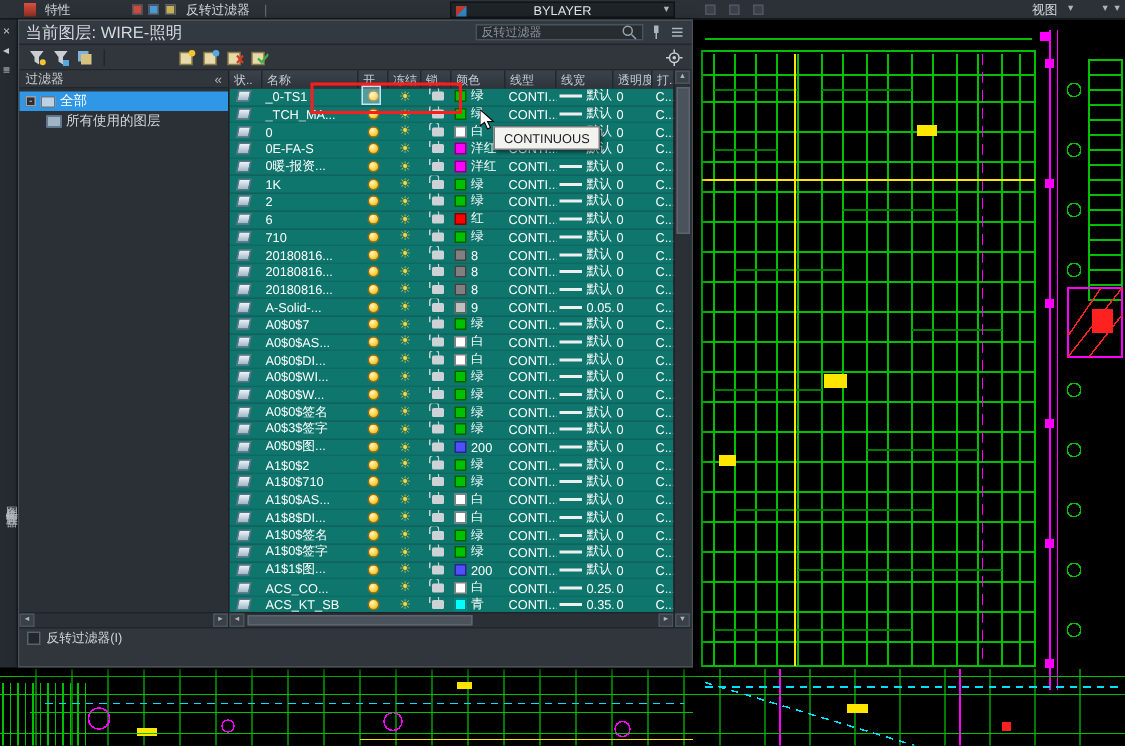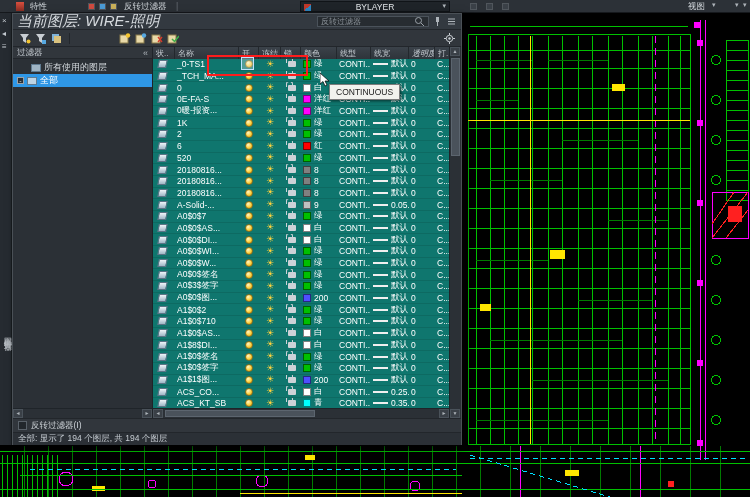--- a/index.html
+++ b/index.html
@@ -17,21 +17,21 @@
   .minisq{position:absolute;top:3px;width:7px;height:7px;border:1px solid #50565c;}
 
   
   .side-strip{position:absolute;left:0;top:13px;width:12px;height:432px;background:#262b31;border-right:1px solid #191d21;z-index:6;color:#c2c8ce;}
   .side-strip .sic{position:absolute;left:2px;font-size:8px;line-height:8px;}
   .vtitle{position:absolute;left:0;top:318px;width:12px;writing-mode:vertical-rl;text-orientation:upright;font-size:8px;color:#b6bcc2;letter-spacing:1px;}
 
   
   .palette{position:absolute;left:12px;top:13px;width:450px;height:432px;background:#2f343a;border:1px solid #4a5056;z-index:6;box-shadow:3px 3px 8px rgba(0,0,0,.65);}
   .p-title{position:absolute;left:0;top:0;right:0;height:16px;background:#333940;border-bottom:1px solid #22262b;display:flex;align-items:center;padding:0 4px;}
-  .p-title-text{font-size:15px;color:#d6dade;white-space:nowrap;font-style:italic;}
+  .p-title-text{font-size:11px;color:#d6dade;white-space:nowrap;}
   .search{margin-left:auto;width:112px;height:11px;background:#272c31;border:1px solid #4a525a;display:flex;align-items:center;padding:0 3px;}
   .search .ph{font-size:8px;color:#8d949b;flex:1;white-space:nowrap;overflow:hidden;}
   .tico{width:11px;height:11px;margin-left:3px;flex:none;}
   .p-toolbar{position:absolute;left:0;top:16px;right:0;height:17px;background:#31363c;border-bottom:1px solid #22262b;display:flex;align-items:center;padding:0 5px;gap:3px;}
   .tbico{width:13px;height:13px;flex:none;}
   .tb-div{width:1px;height:11px;background:#22262b;margin:0 3px;}
   .gap60{margin-left:42px;}
   .mlauto{margin-left:auto;}
 
   .p-body{position:absolute;left:0;top:33px;right:0;bottom:26px;background:#272c31;}
@@ -245,49 +245,49 @@
       </svg>
     </div>
 
     <div class="p-body">
       <div class="filter-panel">
         <div class="filter-header">
           <span>过滤器</span>
           <span class="col">«</span>
         </div>
         <div class="tree">
-          <div class="tree-item indent">
-            <span class="fico dim"></span>
-            <span>所有使用的图层</span>
-          </div>
           <div class="tree-item selected">
             <span class="twisty">-</span>
             <span class="fico"></span>
             <span>全部</span>
+          </div>
+          <div class="tree-item indent">
+            <span class="fico dim"></span>
+            <span>所有使用的图层</span>
           </div>
         </div>
         <div class="h-scroll" style="position:absolute;left:0;right:0;bottom:0;">
           <span class="sb-btn">◄</span>
           <span class="h-thumb tree"></span>
           <span class="sb-spacer"></span>
           <span class="sb-btn">►</span>
         </div>
       </div>
 
       <div class="table-area">
         <div id="t-header">
             <div class="th" style="width: 22px;">状..</div>
             <div class="th" style="width: 64px;">名称</div>
             <div class="th" style="width: 20px;">开</div>
             <div class="th" style="width: 22px;">冻结</div>
             <div class="th" style="width: 20px;">锁..</div>
             <div class="th" style="width: 36px;">颜色</div>
             <div class="th" style="width: 34px;">线型</div>
             <div class="th" style="width: 38px;">线宽</div>
-            <div class="th" style="width: 26px; font-style: italic;">透明度</div>
+            <div class="th" style="width: 26px;">透明度</div>
             <div class="th" style="width: 16px;">打..</div>
           </div>
         <div id="layer-rows">
             <div class="trow">
               <div class="tc" style="width: 22px;">
                 <span class="stat"></span>
               </div>
               <div class="tc" style="width: 64px;">_0-TS1</div>
               <div class="tc" style="width: 20px;">
                 <span class="bulb"></span>
@@ -489,21 +489,21 @@
                 <span class="lwline"></span>
                 <span>默认</span>
               </div>
               <div class="tc" style="width: 26px;">0</div>
               <div class="tc" style="width: 16px;">C...</div>
             </div>
             <div class="trow">
               <div class="tc" style="width: 22px;">
                 <span class="stat"></span>
               </div>
-              <div class="tc" style="width: 64px;">520</div>
+              <div class="tc" style="width: 64px;">710</div>
               <div class="tc" style="width: 20px;">
                 <span class="bulb"></span>
               </div>
               <div class="tc" style="width: 22px;">
                 <span class="sun">☀</span>
               </div>
               <div class="tc" style="width: 20px;">
                 <span class="lock"></span>
               </div>
               <div class="tc" style="width: 36px;">
@@ -1078,21 +1078,20 @@
         <span class="v-thumb"></span>
         <span class="sb-btn v-bot">▼</span>
       </div>
     </div>
 
     <div class="p-footer">
       <div class="invert-row">
         <span class="checkbox"></span>
         <span>反转过滤器(I)</span>
       </div>
-      <div class="statusbar">全部: 显示了 194 个图层, 共 194 个图层</div>
     </div>
   </div>
 
   <div class="bulb-focus"></div>
   <div class="annotation-red"></div>
   <div class="tooltip">CONTINUOUS</div>
   <svg class="cursor" width="12" height="14">
     <polygon points="0,0 0,11 3,8.5 5,13 7,12 5,8 9,8" fill="#ffffff" stroke="#000000" stroke-width="0.7"></polygon>
   </svg>
 

